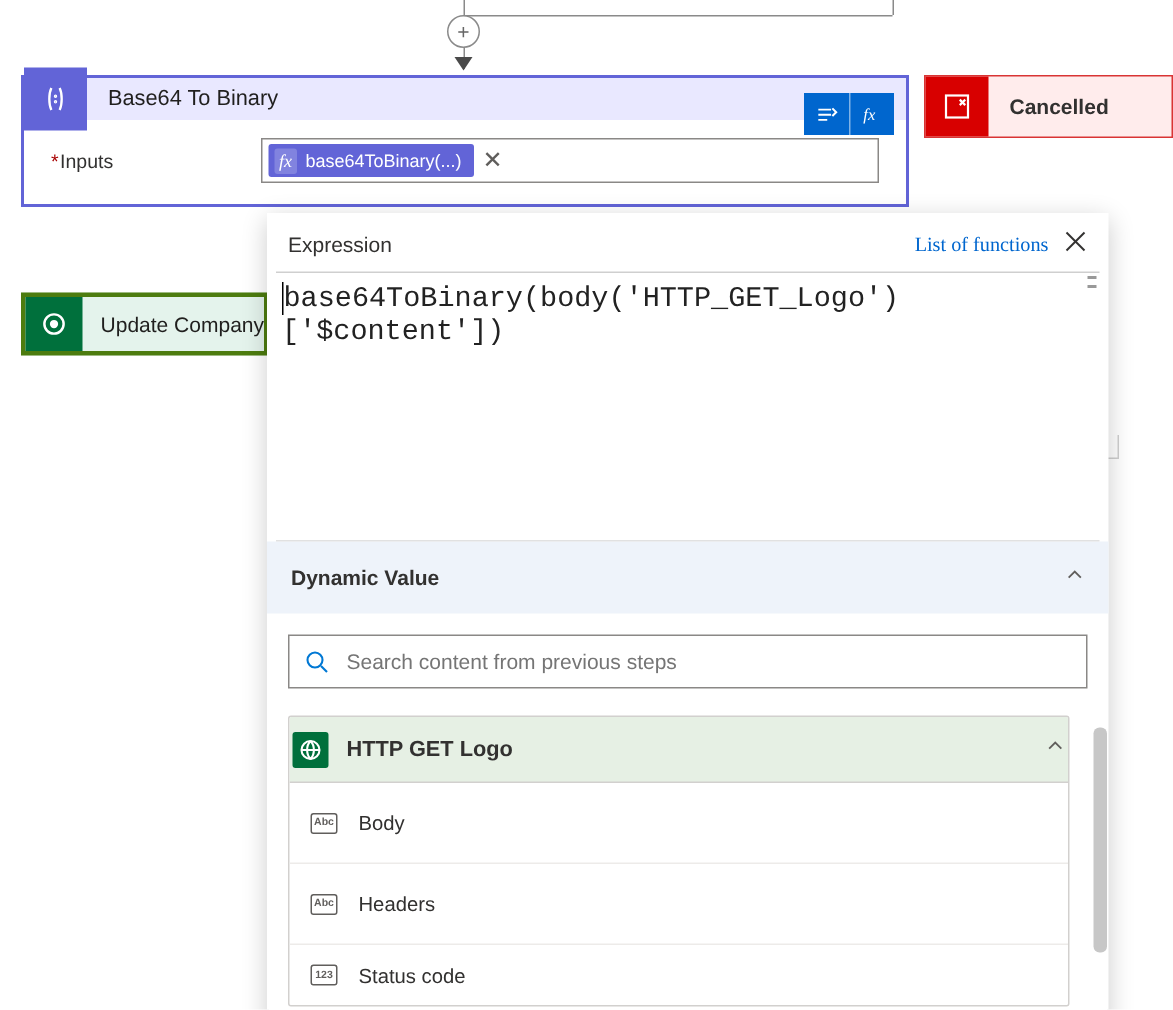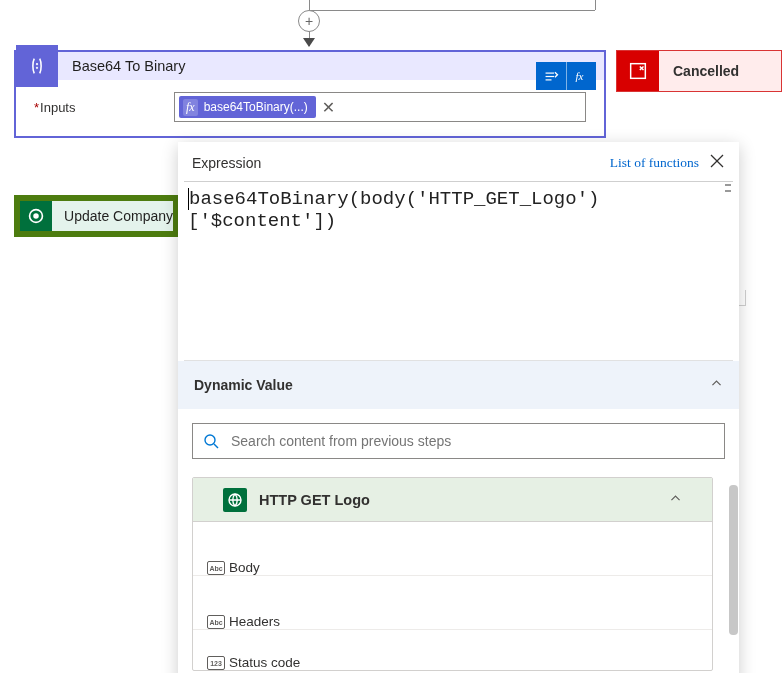--- a/index.html
+++ b/index.html
@@ -198,21 +198,21 @@
       padding: 0 2px;
     }
 
     
     .update-card {
       position: absolute;
       left: 14px;
       top: 195px;
       width: 165px;
       height: 42px;
-      border: 6px solid #4d7c0f;
+      border: 3px solid #4d7c0f;
       display: flex;
       align-items: stretch;
       background: #e4f3ec;
     }
     .update-icon {
       width: 42px;
       background: #00703c;
       display: flex;
       align-items: center;
       justify-content: center;
@@ -322,21 +322,21 @@
       margin-right: 12px;
       border: 1px solid #d2d0ce;
       border-radius: 2px;
       overflow: hidden;
     }
     .dv-group-header {
       background: #e6f0e4;
       display: flex;
       align-items: center;
       height: 44px;
-      padding: 0 30px;
+      padding: 0 2px;
       font-size: 14.5px;
       font-weight: 600;
       color: #323130;
       justify-content: space-between;
       border-bottom: 1px solid #d2d0ce;
     }
     .dv-group-header-left {
       display: flex;
       align-items: center;
       gap: 12px;
@@ -346,24 +346,24 @@
       height: 24px;
       background: #00703c;
       border-radius: 2px;
       display: flex;
       align-items: center;
       justify-content: center;
     }
     .dv-group-icon svg { width: 16px; height: 16px; }
     .dv-item {
       display: flex;
-      align-items: flex-end;
+      align-items: center;
       height: 54px;
       padding: 0 14px;
-      gap: 4px;
+      gap: 14px;
       font-size: 13.5px;
       color: #323130;
       border-bottom: 1px solid #edebe9;
     }
     .dv-item:last-child { border-bottom: none; }
     .dv-item-icon {
       width: 18px;
       height: 14px;
       border: 1px solid #605e5c;
       border-radius: 2px;

